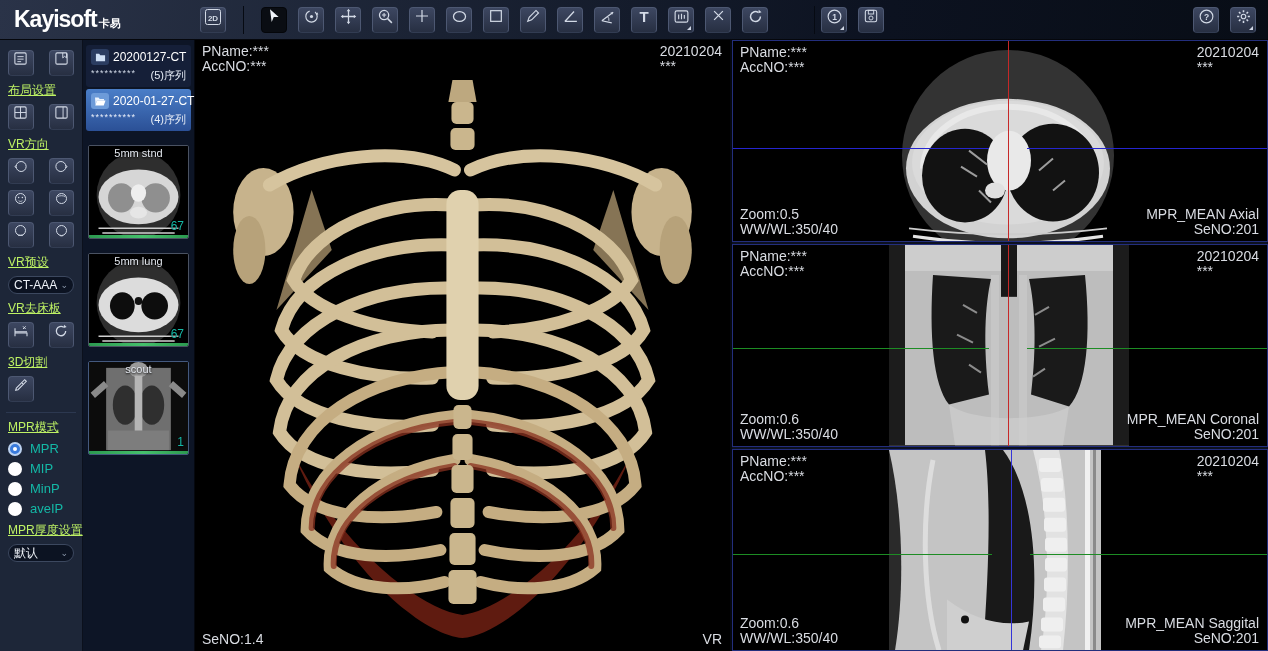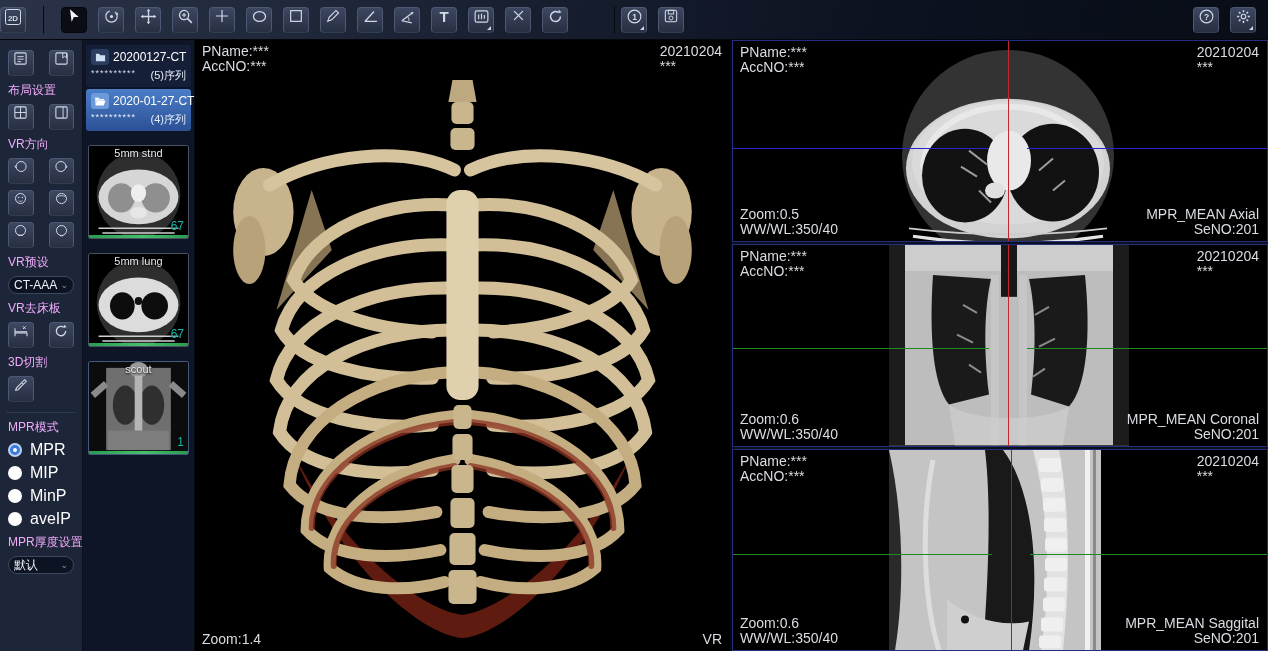--- a/index.html
+++ b/index.html
@@ -26,33 +26,33 @@
   .tool-btn.has-corner::after { content:""; position:absolute; right:2px; bottom:2px;
     border-left:4px solid transparent; border-bottom:4px solid #cfd6e4; }
 
   
   .app { display:flex; height:611px; }
 
   
   .sidebar { width:83px; background:#1d2638; padding:6px 8px 0 8px; flex:none;
     border-right:1px solid #0b101c; }
   .sb-row { display:flex; gap:15px; margin:4px 0 6px 0; }
-  .sb-label { color:#f0abfc; font-size:12px; margin:6px 0 5px 0; white-space:nowrap; }
+  .sb-label { color:#bef264; font-size:12px; margin:6px 0 5px 0; white-space:nowrap;text-decoration:underline; }
   .sb-divider { height:1px; background:#2c3850; margin:10px -2px 2px -2px; }
   .dropdown { width:66px; height:18px; border-radius:9px; background:#0c1322;
     border:1px solid #3c485f; color:#eef2f8; font-size:12px; display:flex;
     align-items:center; padding:8px 5px; justify-content:space-between; cursor:pointer; }
   .dropdown .chev { color:#8b97ab; font-size:9px; }
   .radio-row { display:flex; align-items:center; gap:8px; margin:5px 0; cursor:pointer; }
   .radio { width:14px; height:14px; border-radius:50%; background:#fff; flex:none; }
   .radio.sel { background:#3a7bdc; border:2px solid #bcd2f0;
     box-shadow:inset 0 0 0 2px #3a7bdc; position:relative; }
   .radio.sel::after{ content:""; position:absolute; left:3px; top:3px; width:4px; height:4px;
     border-radius:50%; background:#fff; }
-  .radio-label { color:#ffffff; font-size:16px; }
+  .radio-label { color:#14b8a6; font-size:13px; }
 
   
   .series { width:112px; background:#0d1526; flex:none; padding:3px 0;
     border-right:1px solid #05080f; }
   .study { margin:2px 3px; border-radius:3px; padding:4px 5px; cursor:pointer;
     background:#151f38; }
   .study.sel { background:linear-gradient(#4a7ec8,#2b5096); }
   .study-line1 { display:flex; align-items:center; gap:4px; }
   .study-badge { width:18px; height:16px; border-radius:3px; flex:none;
     display:flex; align-items:center; justify-content:center; background:#2b3d61; }
@@ -97,20 +97,24 @@
   .v-red-a { left:275px; background:#c62828; }
   .h-green-c { top:103px; background:linear-gradient(90deg,#1d8c24 0,#1d8c24 256px,transparent 256px,transparent 294px,#1d8c24 294px); }
   .v-red-c { left:275px; background:#c62828; }
   .h-green-s { top:104px; background:linear-gradient(90deg,#1d8c24 0,#1d8c24 259px,transparent 259px,transparent 297px,#1d8c24 297px); }
   .v-blue-s { left:278px; background:#3535d8; }
 </style>
 </head>
 <body>
 
 <div class="topbar">
+  <div class="brand">
+    <span class="brand-en">Kayisoft</span>
+    <span class="brand-cn">卡易</span>
+  </div>
 
   <div class="toolgroup">
     <div class="tool-btn">
       <svg width="18" height="18" viewBox="0 0 18 18">
         <rect x="1.5" y="1.5" width="15" height="15" rx="2" fill="none" stroke="#d3dae6"></rect>
         <text x="9" y="12.5" font-size="8" font-weight="bold" fill="#d3dae6" text-anchor="middle">2D</text>
       </svg>
     </div>
     <div class="tb-sep"></div>
     <div class="tool-btn active">
@@ -513,21 +517,21 @@
     </svg>
     <div class="ov ov-tl">
       <div>PName:***</div>
       <div>AccNO:***</div>
     </div>
     <div class="ov ov-tr">
       <div>20210204</div>
       <div>***</div>
     </div>
     <div class="ov ov-bl">
-      <div>Zoom:1.4</div>
+      <div>SeNO:1.4</div>
     </div>
     <div class="ov ov-br">
       <div>VR</div>
     </div>
   </div>
 
   <div class="right-panel">
 
     <div class="mpr-cell">
       <svg class="cell-svg" viewBox="0 0 534 201" preserveAspectRatio="none">

